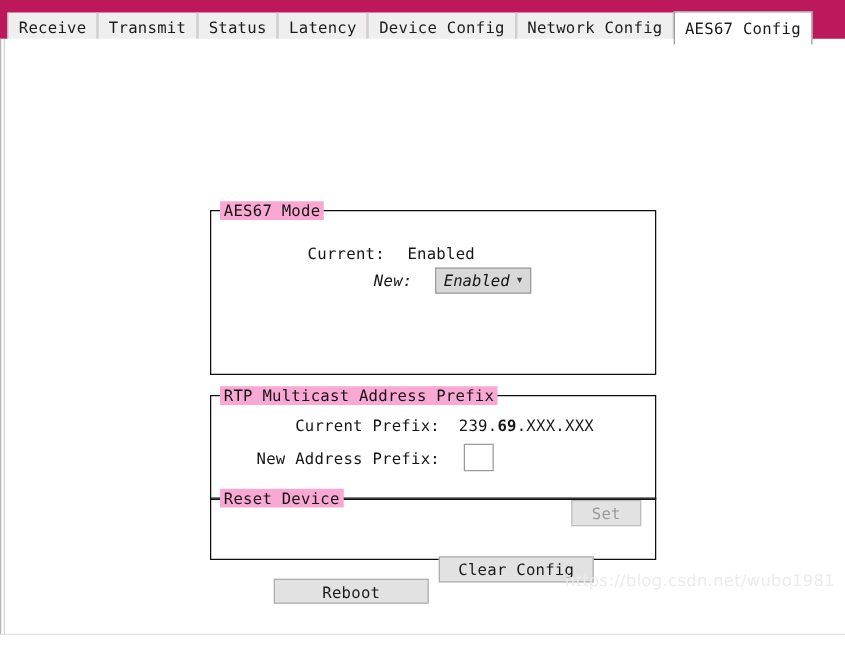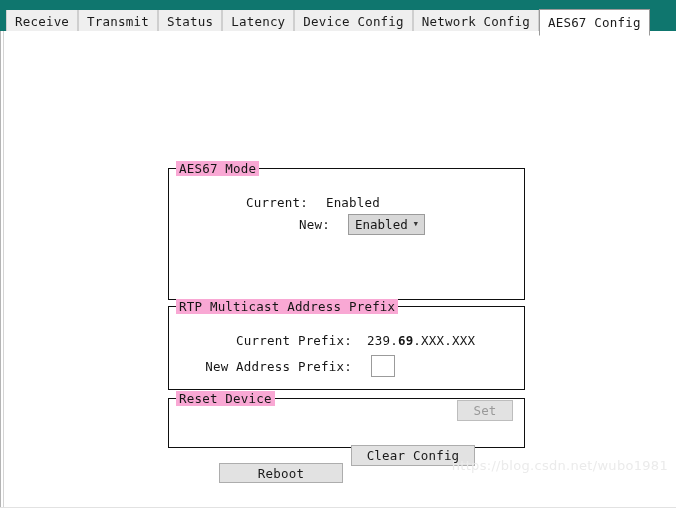--- a/index.html
+++ b/index.html
@@ -22,21 +22,21 @@
     background: #ffffff;
   }
 
   
   .tabstrip {
     position: absolute;
     left: 0;
     top: 0;
     width: 676px;
     height: 33px;
-    background: #0f766e;
+    background: #be185d;
     border-bottom: 1px solid #9a9a9a;
     box-sizing: border-box;
   }
   .tabstrip-inner {
     position: absolute;
     left: 6px;
     top: 3px;
     display: flex;
     align-items: flex-end;
     height: 28px;
@@ -116,21 +116,21 @@
     left: 7px;
     background: #f9a8d4;
     padding: 0 3px;
     font-size: 12.5px;
     color: #151515;
     white-space: nowrap;
     letter-spacing: 0.2px;
   }
 
   #gb-aes67 { left: 168px; top: 168px; width: 357px; height: 132px; }
-  #gb-rtp   { left: 168px; top: 306px; width: 357px; height: 84px;  }
+  #gb-rtp   { left: 168px; top: 316px; width: 357px; height: 84px;  }
   #gb-reset { left: 168px; top: 398px; width: 357px; height: 50px;  }
 
   
   .field-row {
     position: absolute;
     display: flex;
     align-items: center;
   }
   .lbl {
     font-size: 12.5px;
@@ -144,21 +144,21 @@
     color: #161616;
     white-space: nowrap;
     letter-spacing: 0.2px;
   }
 
   
   #row-current { left: 180px; top: 195px; width: 200px; }
   #row-current .lbl { width: 150px; }
   #row-current .val { margin-left: 18px; }
 
-  #row-new { left: 180px; top: 214px; width: 260px; }
+  #row-new { left: 180px; top: 214px; width: 260px; font-style: italic; }
   #row-new .lbl { width: 150px; }
 
   .combo {
     margin-left: 18px;
     width: 77px;
     height: 21px;
     background: #d8d8d8;
     border: 1px solid #9b9b9b;
     box-sizing: border-box;
     display: flex;

